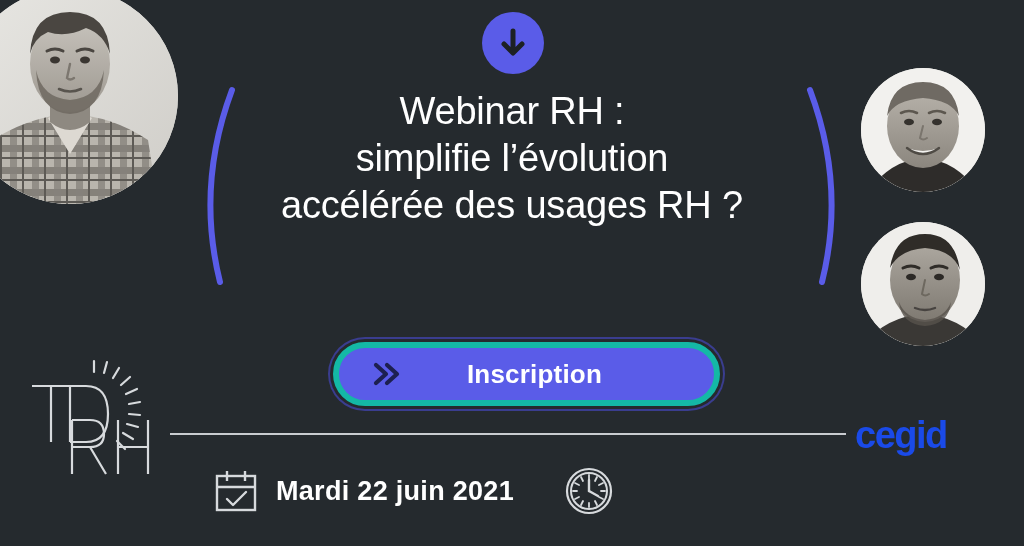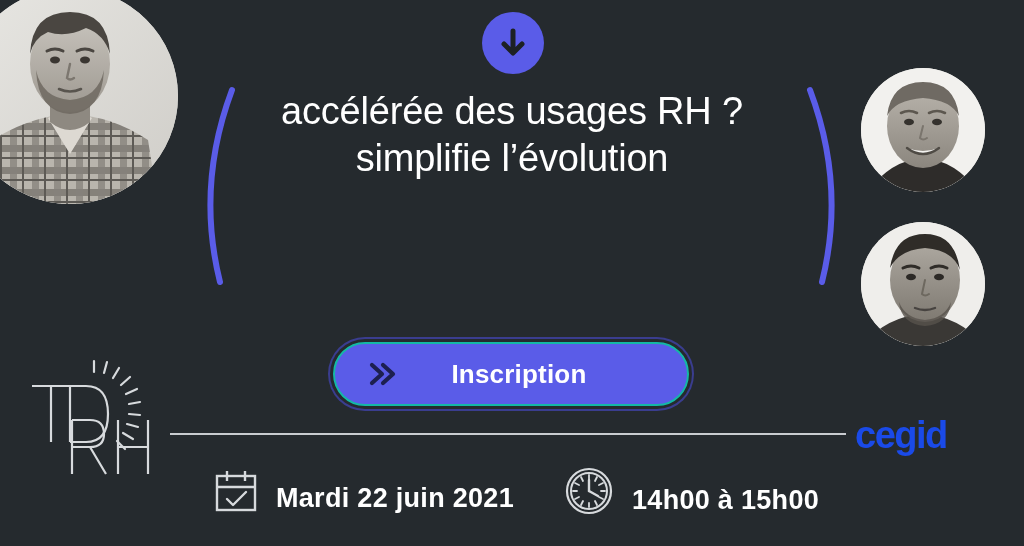--- a/index.html
+++ b/index.html
@@ -88,25 +88,25 @@
     line-height: 47px;
     letter-spacing: -0.2px;
     white-space: nowrap;
   }
 
   
   #cta-button {
     position: absolute;
     left: 333px;
     top: 342px;
-    width: 356px;
+    width: 387px;
     height: 64px;
     border-radius: 34px;
     background: #5a5ce8;
-    border: 2px solid #14b8a6;
+    border: 6px solid #14b8a6;
     box-shadow: 0 0 0 3px #252a2e, 0 0 0 5px #3a3d8f;
     display: flex;
     align-items: center;
     cursor: pointer;
     box-sizing: border-box;
   }
   #cta-chevrons {
     margin-left: 30px;
     width: 34px;
     height: 34px;
@@ -159,21 +159,21 @@
   #meta-row {
     position: absolute;
     left: 214px;
     top: 462px;
     height: 58px;
     display: flex;
     align-items: center;
   }
   .meta-item {
     display: flex;
-    align-items: flex-end;
+    align-items: center;
   }
   .meta-icon { flex: none; }
   .meta-text {
     color: #ffffff;
     font-size: 27px;
     font-weight: 700;
     letter-spacing: 0.3px;
     margin-left: 18px;
     white-space: nowrap;
   }
@@ -235,22 +235,23 @@
   </div>
 
   <svg class="bracket" id="bracket-left" viewBox="0 0 60 200">
     <path d="M46 4 Q10 100 34 196" stroke="#5a5ce8" stroke-width="6" fill="none" stroke-linecap="round"></path>
   </svg>
   <svg class="bracket" id="bracket-right" viewBox="0 0 60 200">
     <path d="M14 4 Q50 100 26 196" stroke="#5a5ce8" stroke-width="6" fill="none" stroke-linecap="round"></path>
   </svg>
 
   <div id="title-block">
+    <span class="line">Webinar RH :</span>
+    <span class="line">simplifie l’évolution</span>
     <span class="line">accélérée des usages RH ?</span>
-    <span class="line">simplifie l’évolution</span>
   </div>
 
   <div class="portrait" id="portrait-speaker-2">
     <svg viewBox="0 0 124 124" preserveAspectRatio="xMidYMid slice">
       <defs>
         <linearGradient id="skin2" x1="0" y1="0" x2="0" y2="1">
           <stop offset="0%" stop-color="#bab5ad"></stop>
           <stop offset="100%" stop-color="#8b867e"></stop>
         </linearGradient>
       </defs>
@@ -360,18 +361,17 @@
             <line x1="33" y1="39" x2="31" y2="35"></line>
             <line x1="17" y1="39" x2="19" y2="35"></line>
             <line x1="11" y1="33" x2="15" y2="31"></line>
             <line x1="11" y1="17" x2="15" y2="19"></line>
             <line x1="17" y1="11" x2="19" y2="15"></line>
           </g>
           <path d="M25 25 L25 14" stroke-width="2.4" stroke-linecap="round"></path>
           <path d="M25 25 L34 30" stroke-width="2.4" stroke-linecap="round"></path>
         </g>
       </svg>
-      <span class="meta-text">14h00 à 15h00</span>
     </div>
 
   </div>
 
 </div>
 
 </body></html>

